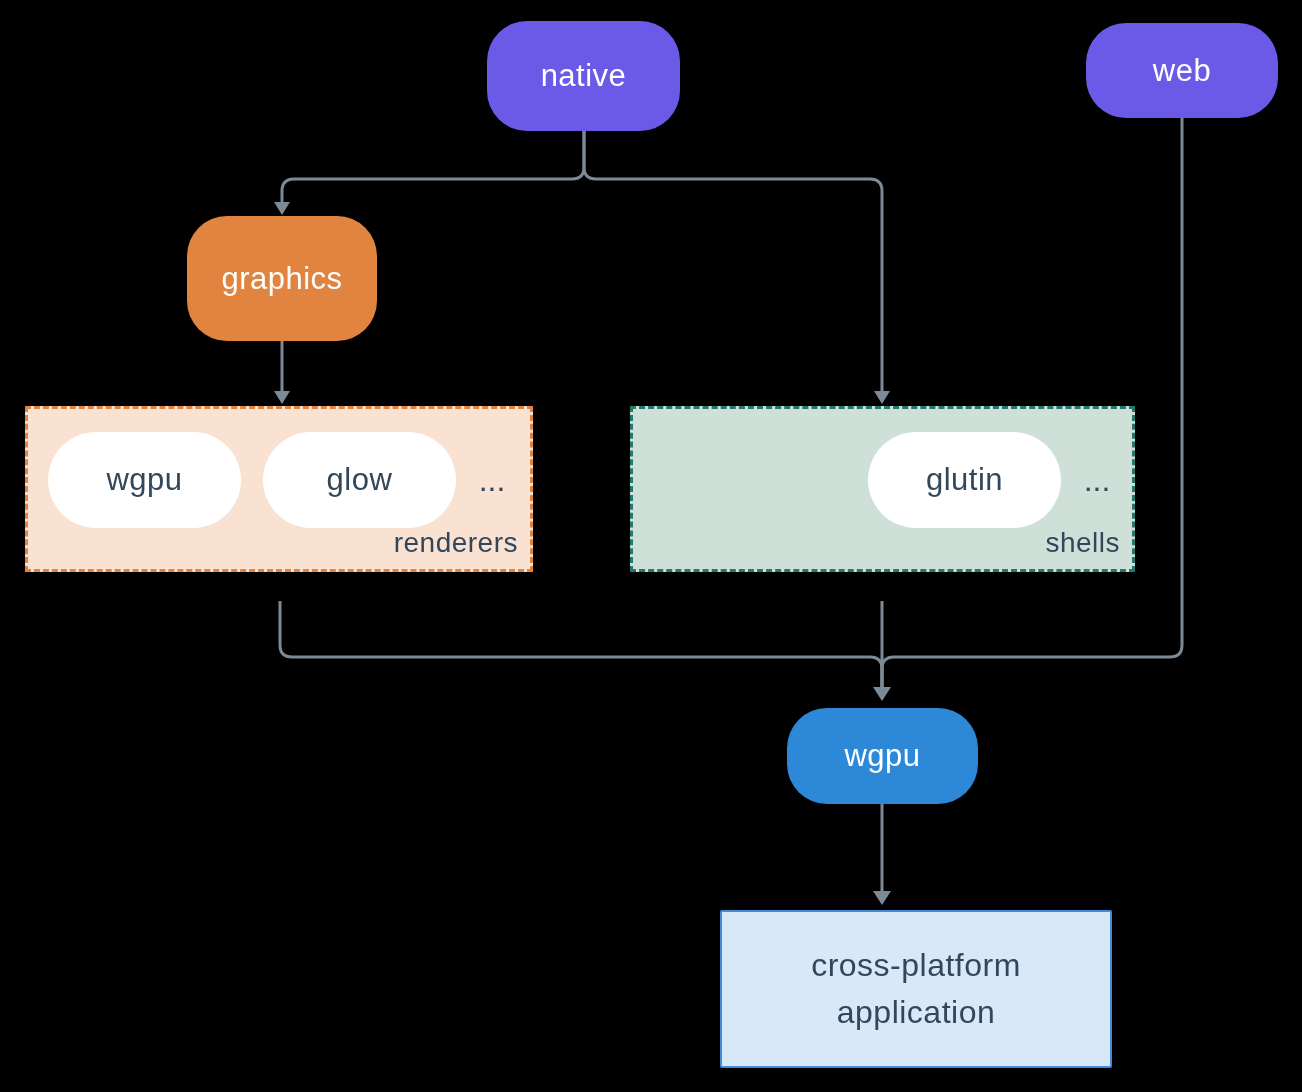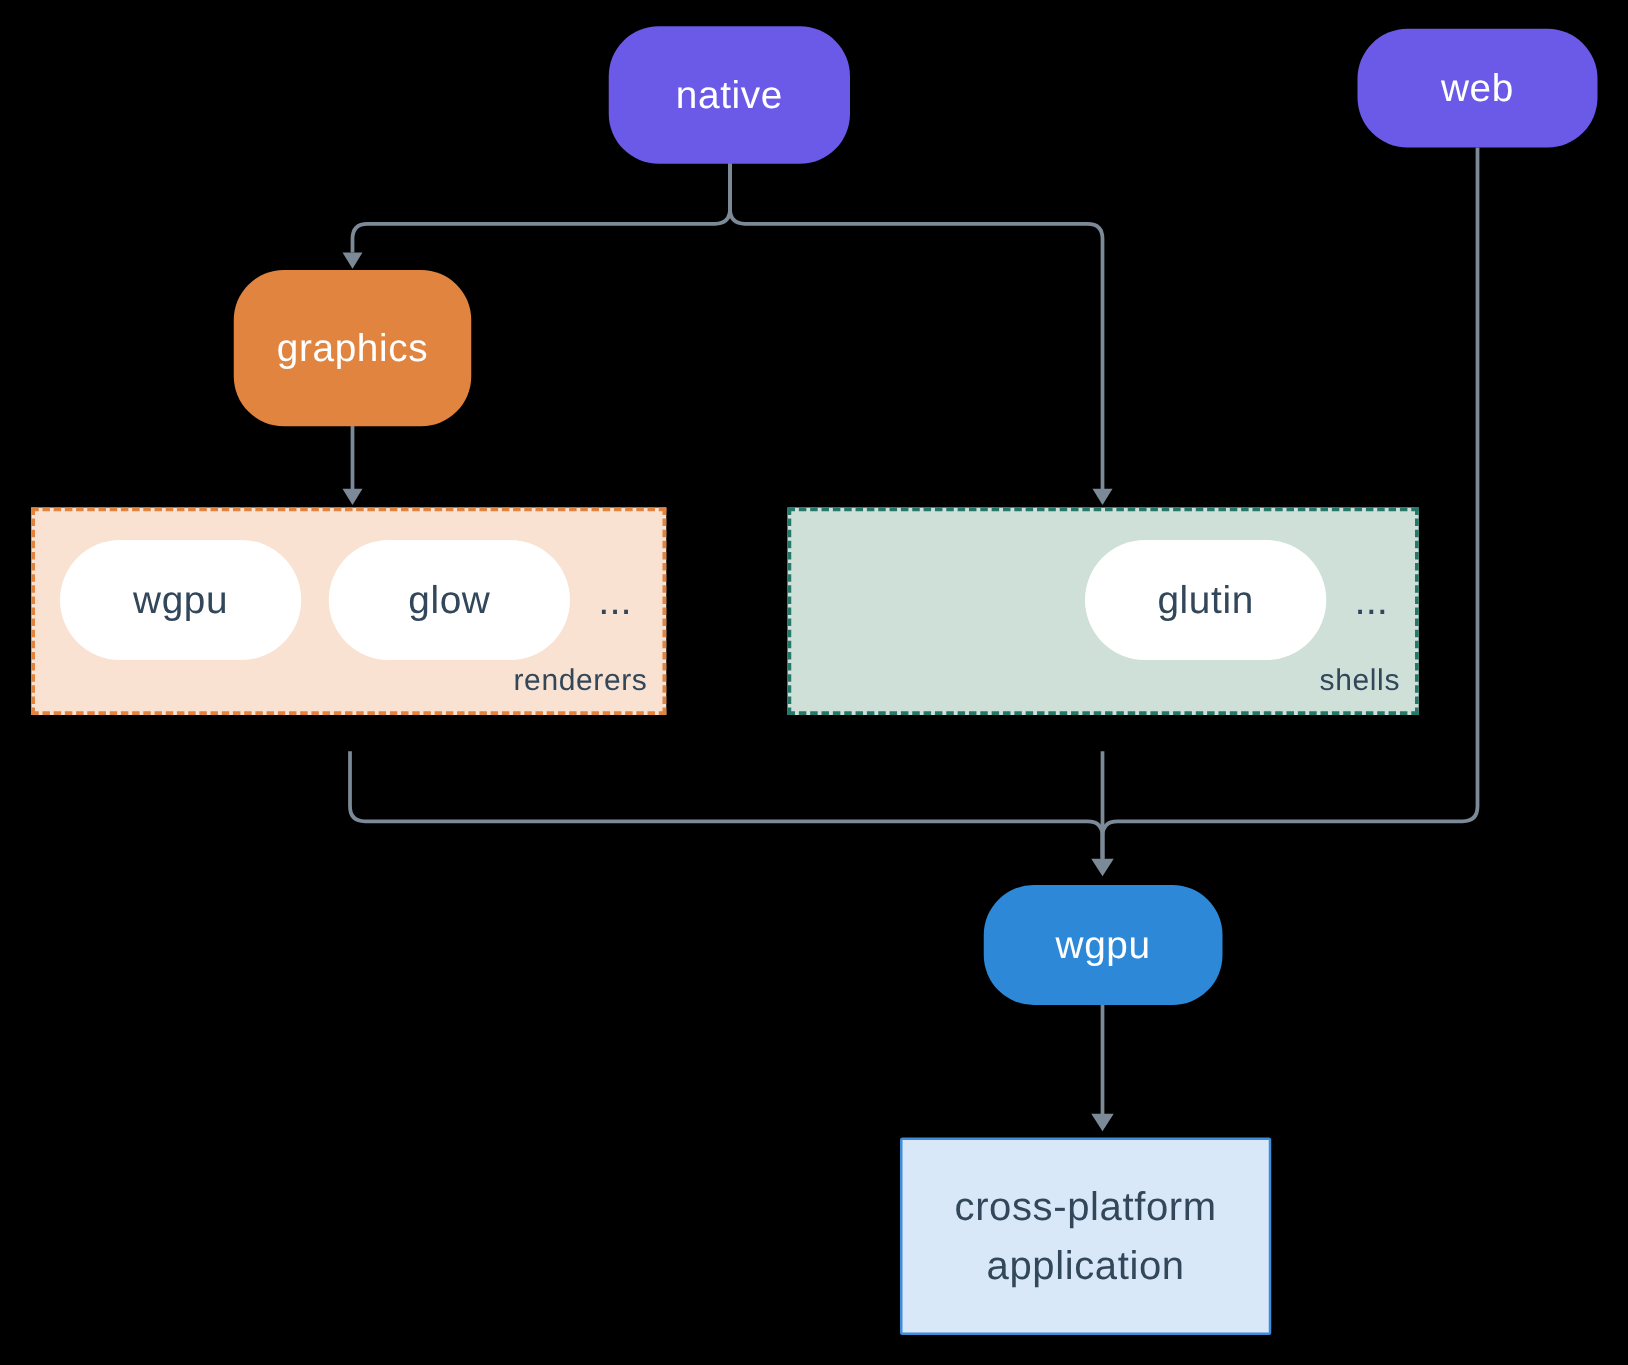--- a/index.html
+++ b/index.html
@@ -76,26 +76,26 @@
   .group-ellipsis {
     position: absolute; left: 440px; top: 23px;
     width: 48px; height: 96px; line-height: 96px;
     text-align: center;
     color: var(--dark-text);
     font-size: 32px;
   }
   .group-label {
     position: absolute; right: 12px; bottom: 10px;
     color: var(--dark-text);
-    font-size: 24px;
+    font-size: 28px;
     letter-spacing: 0.5px;
   }
   .app-box {
     position: absolute;
-    left: 720px; top: 910px; width: 297px; height: 158px;
+    left: 720px; top: 910px; width: 392px; height: 158px;
     background: var(--app-fill);
     border: 2px solid var(--app-border);
     border-radius: 2px;
     display: flex; align-items: center; justify-content: center;
     text-align: center;
     color: var(--dark-text);
     font-size: 32px;
     line-height: 47px;
     letter-spacing: 0.5px;
     padding: 0 20px;

